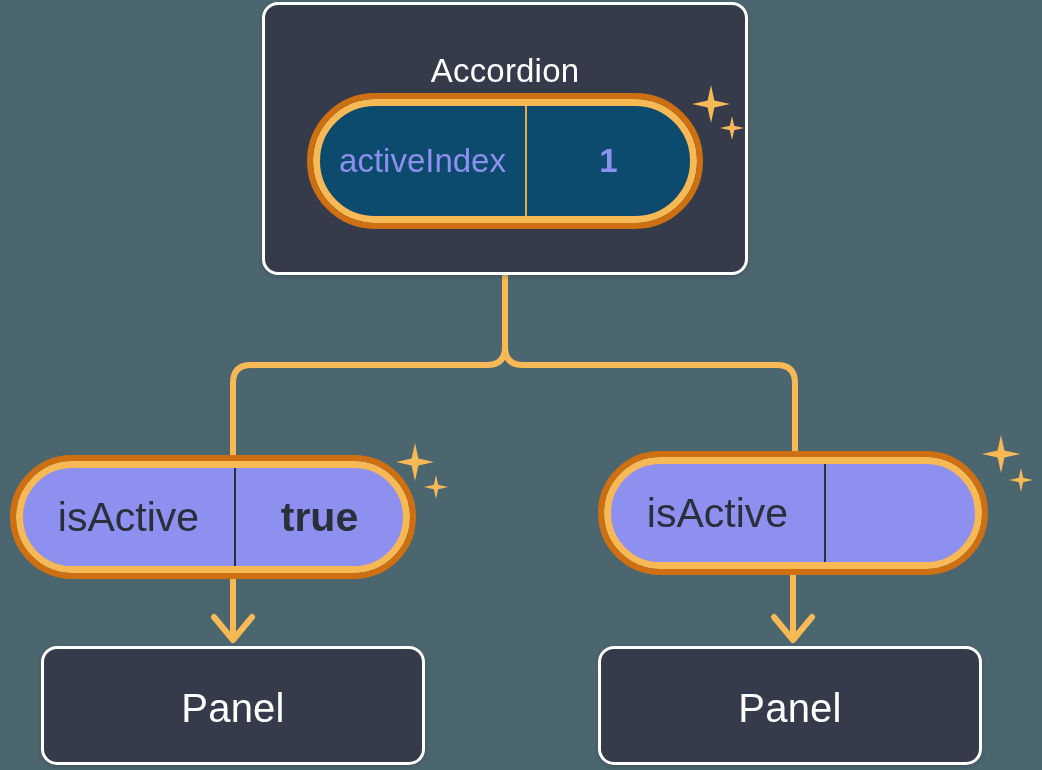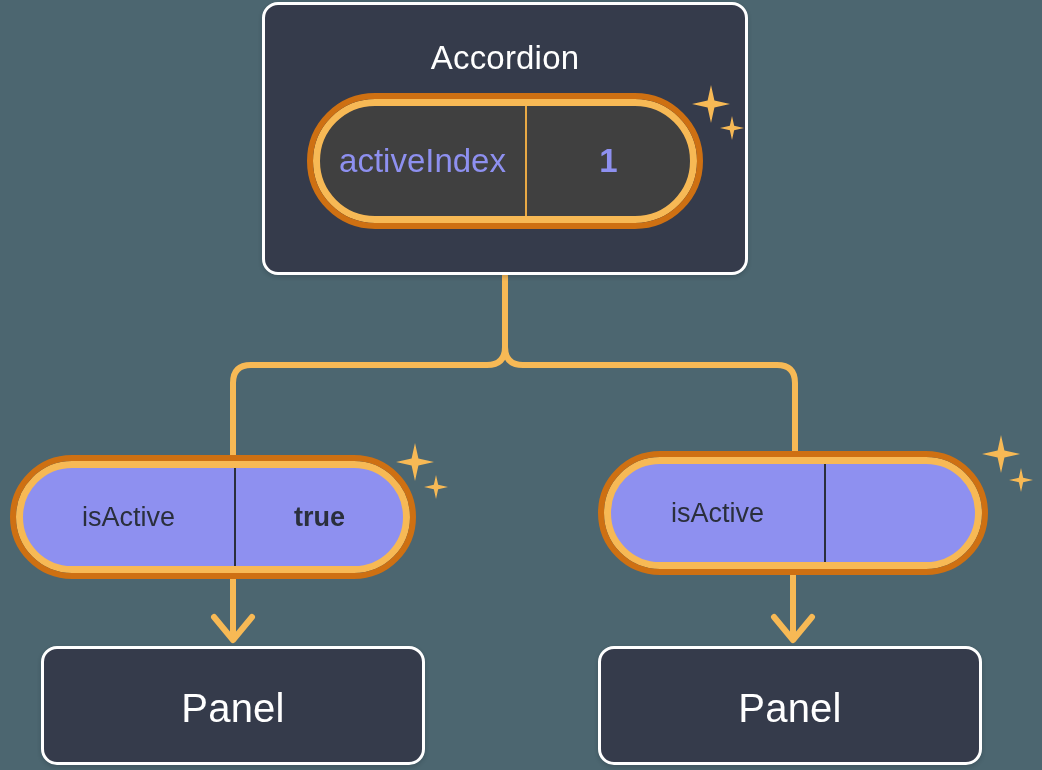--- a/index.html
+++ b/index.html
@@ -52,21 +52,21 @@
     letter-spacing: 0.2px;
     white-space: nowrap;
   }
   #accordion-card {
     left: 262px;
     top: 2px;
     width: 486px;
     height: 273px;
   }
   #accordion-card .card-title {
-    top: 34px;
+    top: 47px;
   }
   .panel-card {
     width: 384px;
     height: 119px;
   }
   #panel-left  { left: 41px;  top: 646px; }
   #panel-right { left: 598px; top: 646px; }
   .panel-card .card-title {
     top: 37px;
     font-size: 40px;
@@ -96,42 +96,42 @@
   .pill .seg-val {
     font-weight: 700;
   }
 
   
   #pill-accordion {
     left: 313px;
     top: 99px;
     width: 384px;
     height: 124px;
-    background: #404040;
+    background: #0c4a6e;
   }
   #pill-accordion .seg {
     color: #8e90f0;
     font-size: 33px;
   }
   #pill-accordion .seg-key {
     flex: 0 0 207px;
     border-right: 2px solid #e9a945;
   }
   #pill-accordion .seg-val {
     flex: 1 1 auto;
   }
 
   
   .pill-purple {
     background: #8e90f0;
     height: 112px;
   }
   .pill-purple .seg {
     color: #2a2f3c;
-    font-size: 27px;
+    font-size: 41px;
   }
   .pill-purple .seg-key {
     border-right: 2px solid #2a2f3c;
   }
   #pill-left {
     left: 16px;
     top: 461px;
     width: 394px;
   }
   #pill-left .seg-key  { flex: 0 0 213px; }

